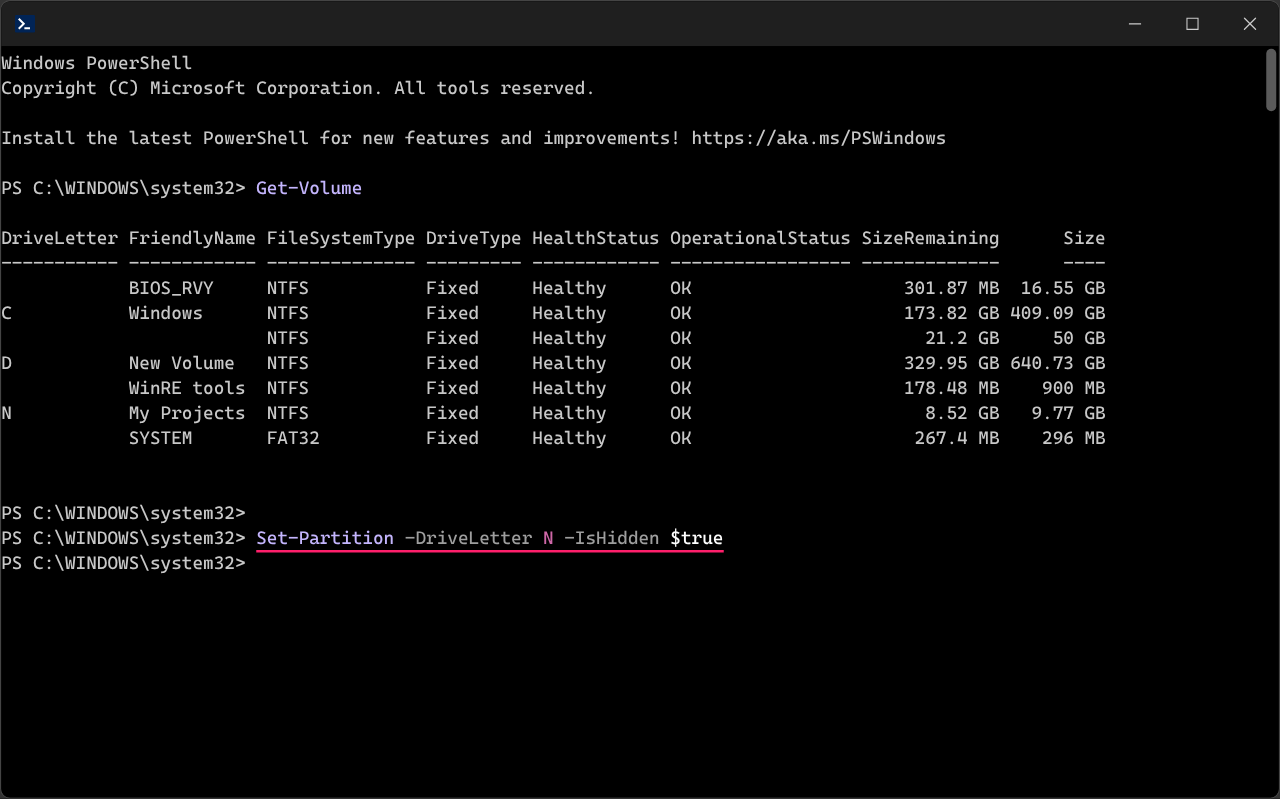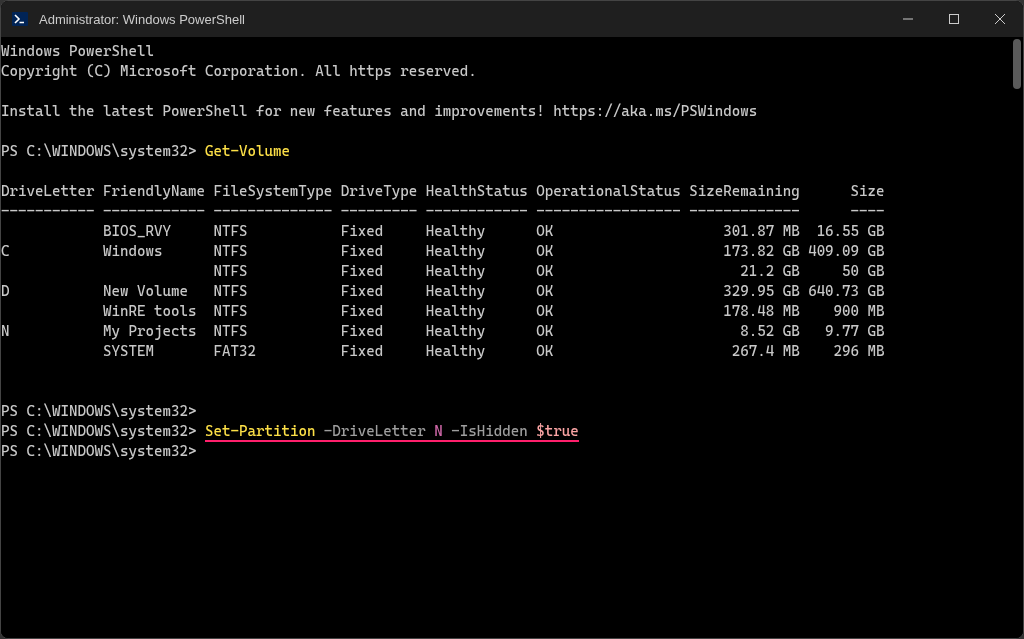--- a/index.html
+++ b/index.html
@@ -60,23 +60,23 @@
       overflow: hidden;
     }
     .content {
       color: #c8c8c8;
       font-size: 14.5px;
       line-height: 20px;
       white-space: pre;
       padding: 4px 0 0 0;
       font-family: Consolas, 'Cascadia Mono', monospace;
     }
-    .cmd-yellow { color: #fde047; }
+    .cmd-yellow { color: #c4b5fd; }
     .cmd-gray  { color: #9e9e9e; text-align: center; }
-    .cmd-cyan  { color: #fca5a5; }
+    .cmd-cyan  { color: #ffffff; }
     .cmd-mag   { color: #ce67a7; }
     .underline-wrapper { position: relative; display: inline-block;}
     .underline-wrapper::after {
       content: "";
       position: absolute;
       left: 0;
       right: 0;
       bottom: -1px;
       height: 2px;
       background: #ff1f6b;
@@ -103,21 +103,20 @@
 <div class="window">
 
   <div class="titlebar">
     <span class="title-icon">
       <svg width="16" height="16" viewBox="0 0 16 16">
         <rect x="0" y="1" width="16" height="14" rx="1" fill="#012456"></rect>
         <path d="M3 4 L7 8 L3 12" stroke="#fff" stroke-width="1.6" fill="none"></path>
         <line x1="7.5" y1="11.5" x2="12" y2="11.5" stroke="#fff" stroke-width="1.6"></line>
       </svg>
     </span>
-    <span>Administrator: Windows PowerShell</span>
     <div class="win-btns">
       <div class="win-btn">
         <svg width="10" height="10">
             <line x1="0" y1="5" x2="10" y2="5" stroke="#ccc" stroke-width="1"></line>
           </svg>
       </div>
       <div class="win-btn">
         <svg width="10" height="10">
             <rect x="0.5" y="0.5" width="9" height="9" stroke="#ccc" fill="none" stroke-width="1"></rect>
           </svg>
@@ -128,21 +127,21 @@
             <line x1="10" y1="0" x2="0" y2="10" stroke="#ccc" stroke-width="1"></line>
           </svg>
       </div>
     </div>
   </div>
 
   <div class="terminal-body">
     <div class="scrollbar"></div>
     <div class="cursor" style="top:2px; left:598px;"></div>
     <div class="content"><span>Windows PowerShell</span>
-<span>Copyright (C) Microsoft Corporation. All https reserved.</span>
+<span>Copyright (C) Microsoft Corporation. All tools reserved.</span>
 
 <span>Install the latest PowerShell for new features and improvements! https://aka.ms/PSWindows</span>
 
 <span>PS C:\WINDOWS\system32&gt;</span> <span class="cmd-yellow">Get-Volume</span>
 
 <span>DriveLetter FriendlyName FileSystemType DriveType HealthStatus OperationalStatus SizeRemaining      Size</span>
 <span>----------- ------------ -------------- --------- ------------ ----------------- -------------      ----</span>
 <span>            BIOS_RVY     NTFS           Fixed     Healthy      OK                    301.87 MB  16.55 GB</span>
 <span>C           Windows      NTFS           Fixed     Healthy      OK                    173.82 GB 409.09 GB</span>
 <span>                         NTFS           Fixed     Healthy      OK                      21.2 GB     50 GB</span>

